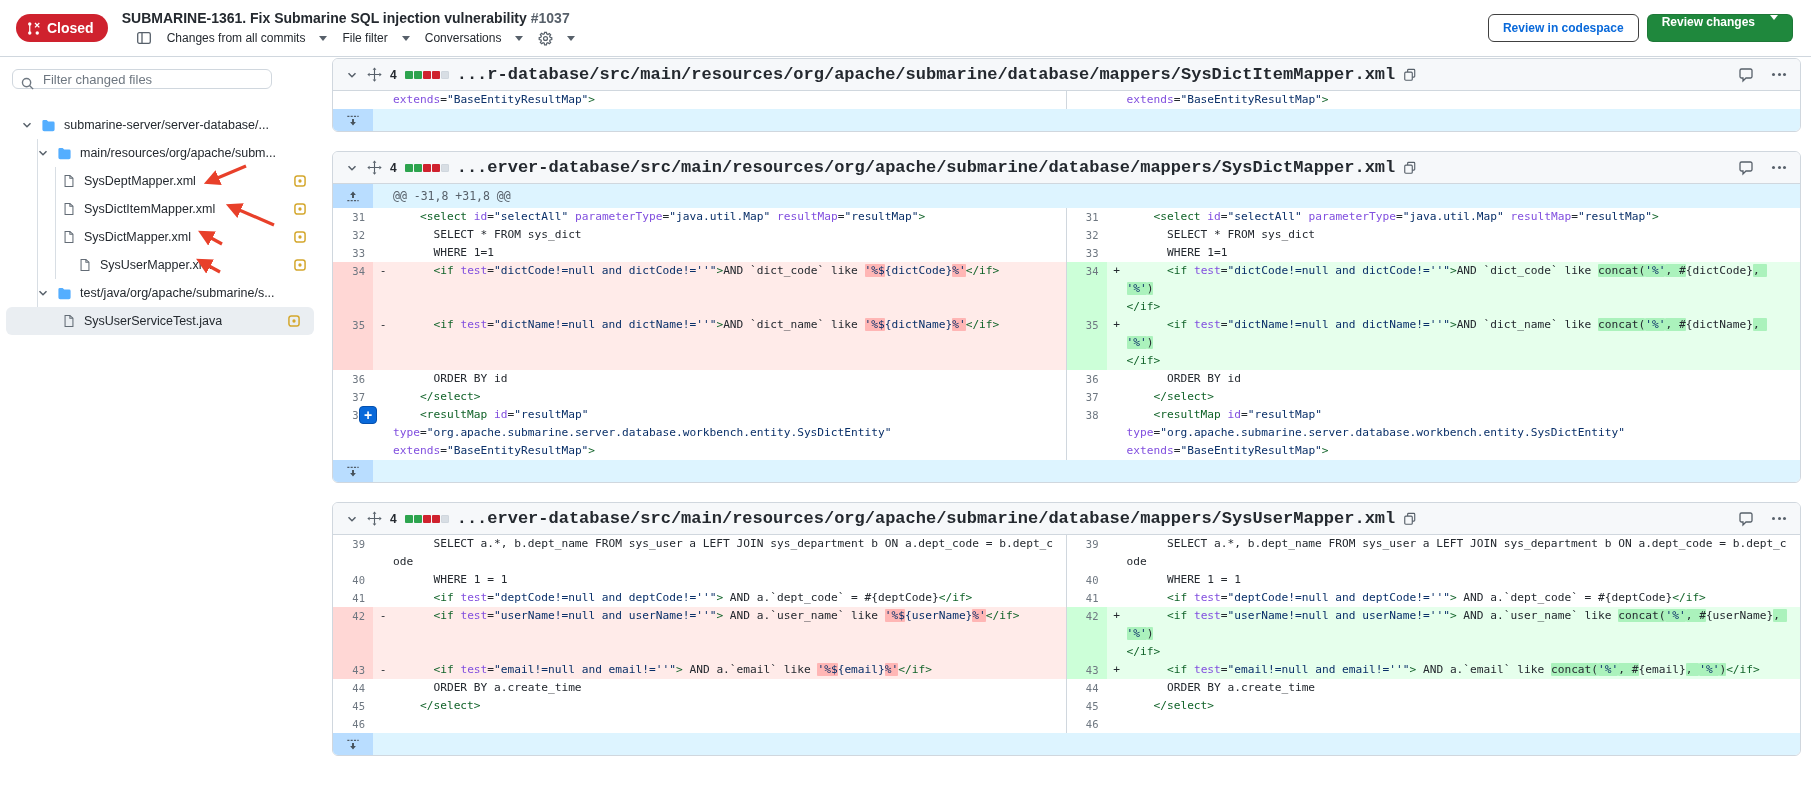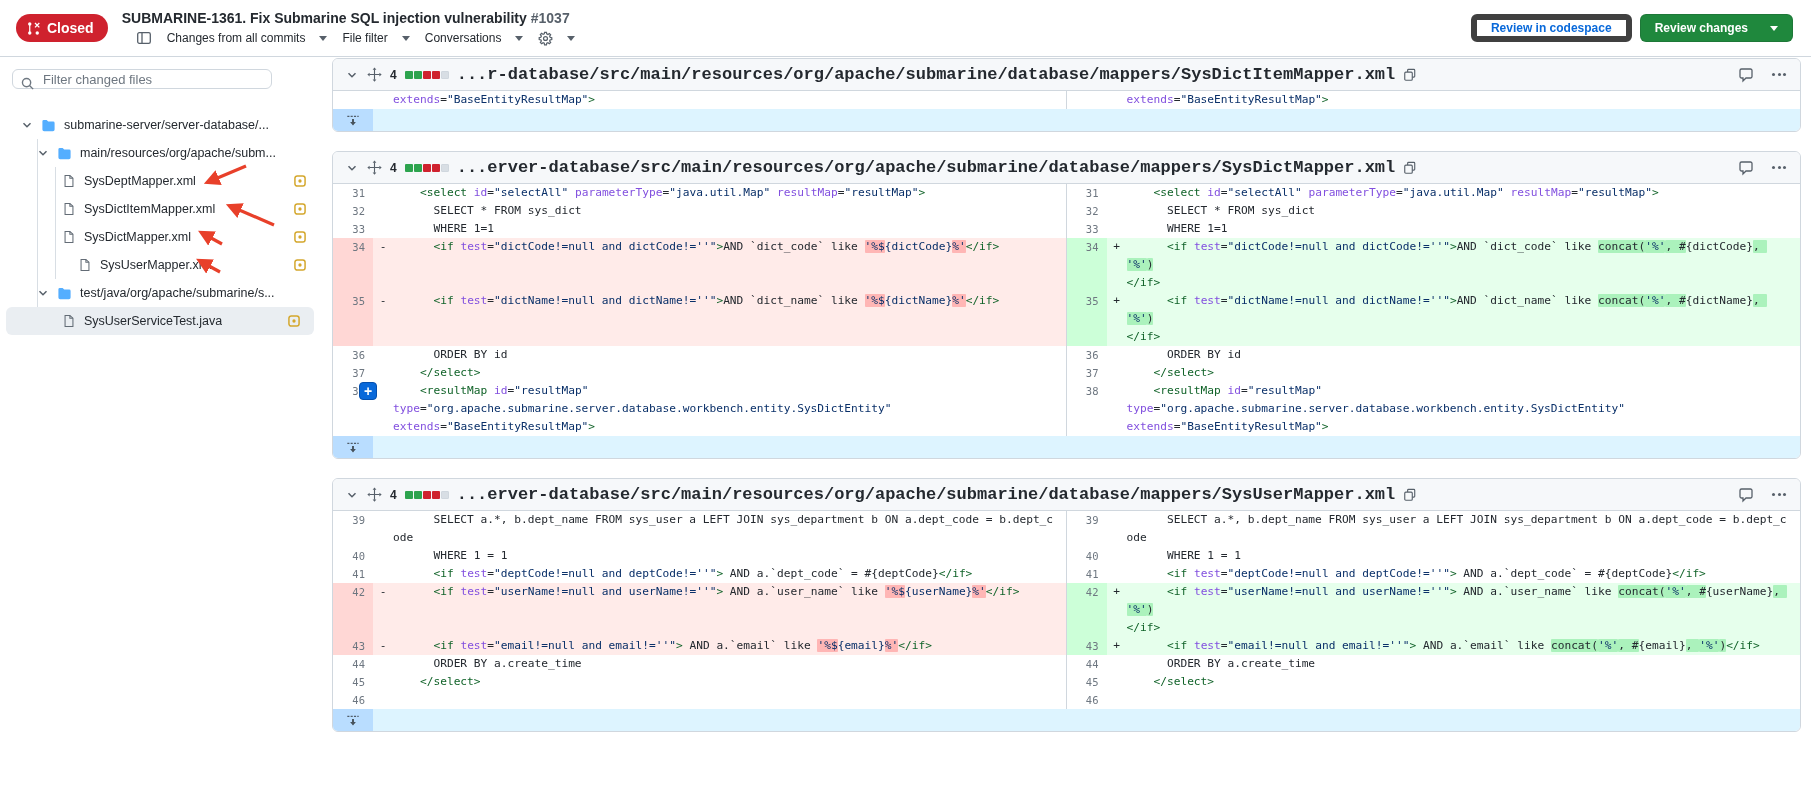--- a/index.html
+++ b/index.html
@@ -15,23 +15,23 @@
   .title-wrap { margin-left:14px; display:flex; flex-direction:column; min-width:0; }
   .title-line { font-size:14px; }
   .title-line .t { font-weight:700; }
   .title-line .n { color:#57606a; font-weight:700; margin-left:4px; }
   .toolbar { display:flex; align-items:center; gap:15px; margin-top:4px; margin-left:14px; font-size:12px; }
   .tool-btn { display:flex; align-items:center; gap:12px; color:#24292f; cursor:pointer; background:none; border:none; font-size:12px; }
   .caret { width:0; height:0; border-left:4px solid transparent; border-right:4px solid transparent;
            border-top:5px solid #57606a; display:inline-block; margin-left:2px; }
   .topbar-right { margin-left:auto; margin-right:18px; display:flex; gap:8px; align-items:center; }
   .btn { height:28px; border-radius:6px; font-size:12px; font-weight:600; padding:0 14px; cursor:pointer; }
-  .btn-codespace { background:#fff; border:6px solid #404040; color:#0969da; }
+  .btn-codespace { background:#fff; border:1px solid #404040; color:#0969da; }
   .btn-green { background:#1f883d; border:1px solid rgba(27,31,36,0.15); color:#fff;
-               display:flex; align-items:center; gap:20px; }
+               display:flex; gap:13px; }
   .btn-green .caret { border-top-color:#fff; }
 
   
   .sidebar { position:absolute; top:57px; left:0; width:320px; bottom:0; background:#fff; }
   .filter-wrap { position:absolute; top:12px; left:12px; width:260px; }
   .filter-wrap input { width:100%; height:20px; border:1px solid #d0d7de; border-radius:6px;
                        padding:0 8px 0 30px; font-size:13px; color:#24292f; background:#fff; }
   .filter-wrap input::placeholder { color:#6e7781; }
   .filter-wrap .sicon { position:absolute; left:8px; top:7px; }
   .tree { position:absolute; top:54px; left:0; right:0; }
@@ -404,20 +404,32 @@
               <path d="M2 3.5A1.5 1.5 0 0 1 3.5 2h9A1.5 1.5 0 0 1 14 3.5v6a1.5 1.5 0 0 1-1.5 1.5H8l-3 3v-3H3.5A1.5 1.5 0 0 1 2 9.5z"></path>
             </svg>
           </span>
         <span class="kebab">
             <i></i>
             <i></i>
             <i></i>
           </span>
       </span>
     </div>
+      <div class="hunk">
+        <div class="hunk-gut">
+          <svg width="14" height="15" viewBox="0 0 16 16" fill="#47525c">
+            <path d="M8 2.4l3.3 4h-2.2v3.4H6.9V6.4H4.7z"></path>
+            <rect x="1.5" y="12.1" width="2.4" height="1.3"></rect>
+            <rect x="5.3" y="12.1" width="2.4" height="1.3"></rect>
+            <rect x="9.1" y="12.1" width="2.4" height="1.3"></rect>
+            <rect x="12.9" y="12.1" width="1.6" height="1.3"></rect>
+          </svg>
+        </div>
+        <div class="hunk-txt">@@ -31,8 +31,8 @@</div>
+      </div>
       <div class="drow">
         <div class="half left ctx">
           <div class="gnum">31</div>
           <div class="gmark"></div>
           <div class="gcode"><span class="sg-p">    </span><span class="sg-t">&lt;select</span><span class="sg-p"> </span><span class="sg-a">id</span><span class="sg-p">=</span><span class="sg-s">"selectAll"</span><span class="sg-p"> </span><span class="sg-a">parameterType</span><span class="sg-p">=</span><span class="sg-s">"java.util.Map"</span><span class="sg-p"> </span><span class="sg-a">resultMap</span><span class="sg-p">=</span><span class="sg-s">"resultMap"</span><span class="sg-t">&gt;</span></div>
         </div>
         <div class="half right ctx">
           <div class="gnum">31</div>
           <div class="gmark"></div>
           <div class="gcode"><span class="sg-p">    </span><span class="sg-t">&lt;select</span><span class="sg-p"> </span><span class="sg-a">id</span><span class="sg-p">=</span><span class="sg-s">"selectAll"</span><span class="sg-p"> </span><span class="sg-a">parameterType</span><span class="sg-p">=</span><span class="sg-s">"java.util.Map"</span><span class="sg-p"> </span><span class="sg-a">resultMap</span><span class="sg-p">=</span><span class="sg-s">"resultMap"</span><span class="sg-t">&gt;</span></div>

